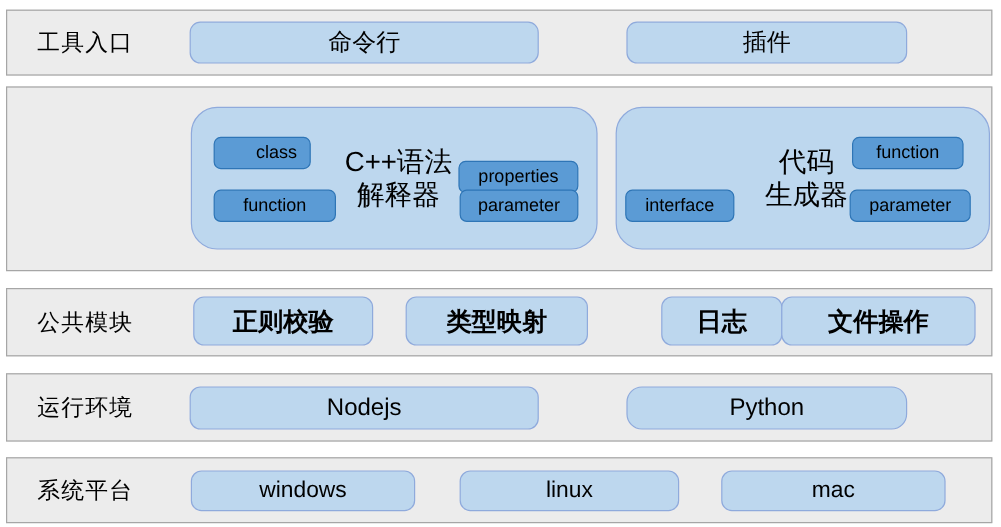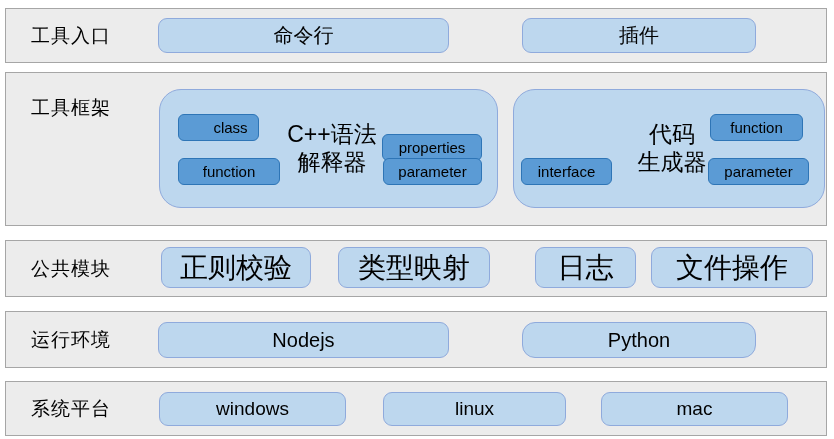--- a/index.html
+++ b/index.html
@@ -5,35 +5,34 @@
   html,body{margin:0;padding:0;background:#ffffff;}
   body{font-family:"Liberation Sans","DejaVu Sans",sans-serif;color:#000;}
   .stage{position:relative;width:834px;height:439px;background:#fff;overflow:hidden;}
   .band{position:absolute;left:5px;width:822px;background:var(--band_bg);border:1px solid var(--band_border);box-sizing:border-box;}
   .band-label{position:absolute;left:25px;top:0;bottom:0;display:flex;align-items:center;font-size:19px;letter-spacing:1px;white-space:nowrap;}
   .band-label.top{align-items:flex-start;padding-top:22px;}
   .pill{position:absolute;background:var(--box_fill);border:1px solid var(--box_border);border-radius:9px;display:flex;align-items:center;justify-content:center;box-sizing:border-box;white-space:nowrap;}
   .group{position:absolute;background:var(--box_fill);border:1px solid var(--box_border);border-radius:22px;box-sizing:border-box;}
   .chip{position:absolute;background:var(--chip_fill);border:1px solid var(--chip_border);border-radius:6px;display:flex;align-items:center;justify-content:center;font-size:15px;box-sizing:border-box;white-space:nowrap;}
   .group-title{position:absolute;top:50%;transform:translateY(-50%);text-align:center;font-size:23px;line-height:1.25;white-space:nowrap;}
-  .fs20{font-size:20px;} .fs21{font-size:28px;} .fs19{font-size:19px;}
+  .fs20{font-size:20px;} .fs21{font-size:21px;font-weight:bold;} .fs19{font-size:19px;}
 </style>
 </head>
 <body>
 
 <div class="stage">
 
   <section class="band" style="top:8px;height:55px;">
     <div class="band-label">工具入口</div>
     <div class="pill fs20" style="left:152px;top:9px;width:291px;height:35px;">命令行</div>
     <div class="pill fs20" style="left:516px;top:9px;width:234px;height:35px;">插件</div>
   </section>
 
   <section class="band" style="top:72px;height:154px;">
-    <div class="band-label top">工具框架</div>
 
     <div class="group" style="left:153px;top:16px;width:339px;height:119px;">
       <div class="chip" style="left:18px;top:24px;width:81px;height:27px;padding-left:24px;">class</div>
       <div class="chip" style="left:18px;top:68px;width:102px;height:27px;">function</div>
       <div class="group-title" style="left:122px;width:100px;">
         <div>C++语法</div>
         <div>解释器</div>
       </div>
       <div class="chip" style="left:222px;top:24px;width:100px;height:27px;margin-top:20px;">properties</div>
       <div class="chip" style="left:223px;top:68px;width:99px;height:27px;">parameter</div>
@@ -47,21 +46,21 @@
       </div>
       <div class="chip" style="left:196px;top:24px;width:93px;height:27px;">function</div>
       <div class="chip" style="left:194px;top:68px;width:101px;height:27px;">parameter</div>
     </div>
   </section>
 
   <section class="band" style="top:240px;height:57px;">
     <div class="band-label">公共模块</div>
     <div class="pill fs21" style="left:155px;top:6px;width:150px;height:41px;">正则校验</div>
     <div class="pill fs21" style="left:332px;top:6px;width:152px;height:41px;">类型映射</div>
-    <div class="pill fs21" style="left:529px;top:6px;width:101px;height:41px;text-align:right;">日志</div>
+    <div class="pill fs21" style="left:545px;top:6px;width:101px;height:41px;text-align:right;">日志</div>
     <div class="pill fs21" style="left:645px;top:6px;width:162px;height:41px;">文件操作</div>
   </section>
 
   <section class="band" style="top:311px;height:57px;">
     <div class="band-label">运行环境</div>
     <div class="pill fs20" style="left:152px;top:10px;width:291px;height:36px;">Nodejs</div>
     <div class="pill fs20" style="left:516px;top:10px;width:234px;height:36px;border-radius:13px;">Python</div>
   </section>
 
   <section class="band" style="top:381px;height:55px;">

